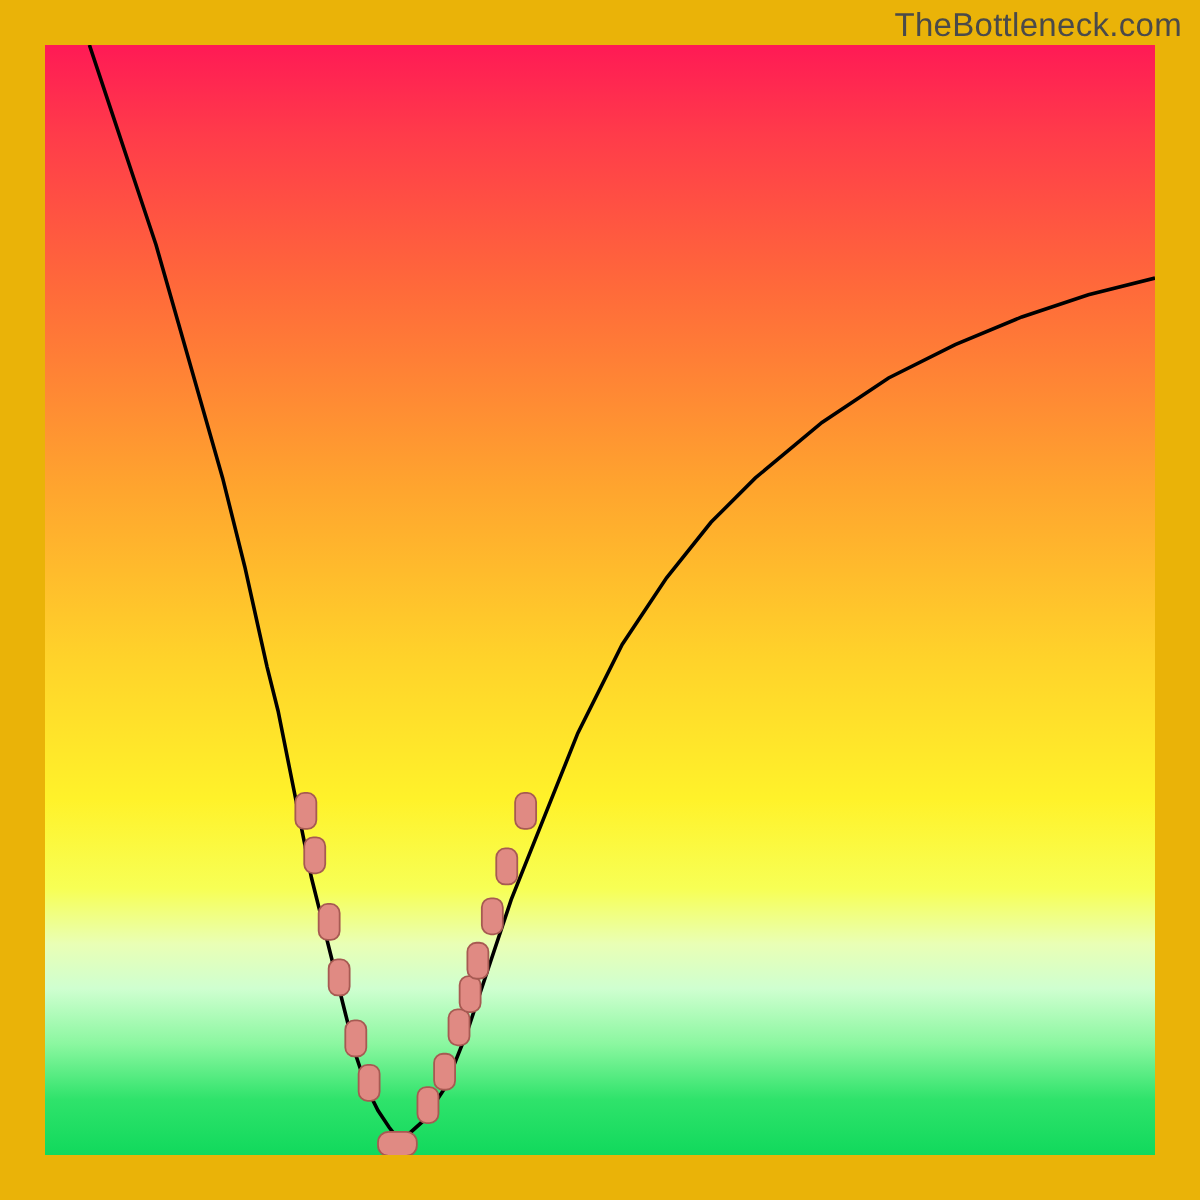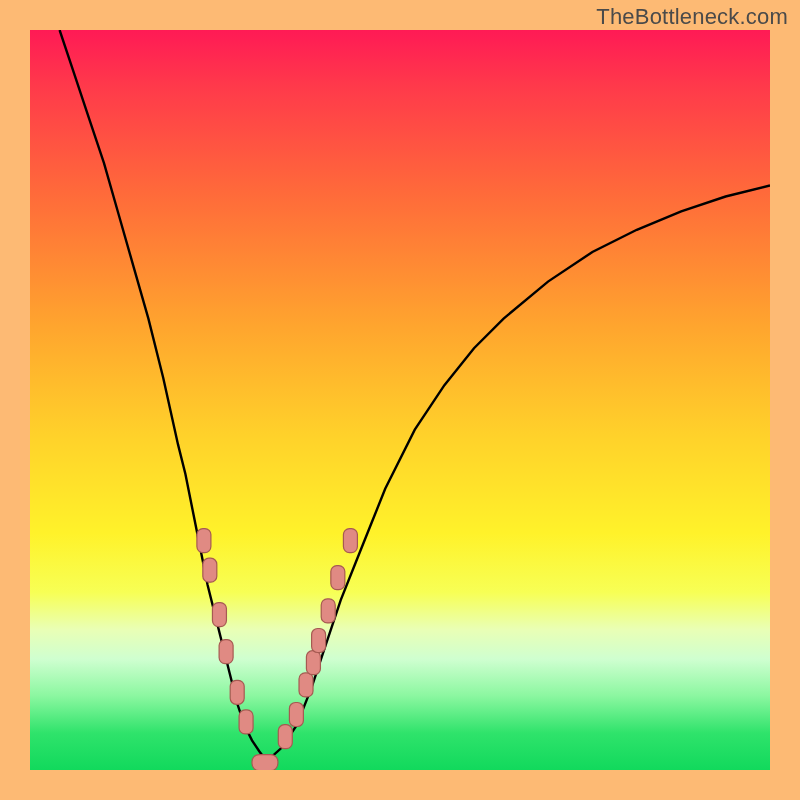--- a/index.html
+++ b/index.html
@@ -10,21 +10,21 @@
     overflow: hidden;
     background: #000;
     font-family: Arial, Helvetica, sans-serif;
   }
   .frame {
     position: absolute;
     left: 0;
     top: 0;
     width: 800px;
     height: 800px;
-    background: #fdba74;
+    background: #eab308;
   }
   .plot {
     position: absolute;
     left: 30px;
     top: 30px;
     width: 740px;
     height: 740px;
     background: linear-gradient(to bottom,
       #ff1a55 0%,
       #ff3b4a 8%,

